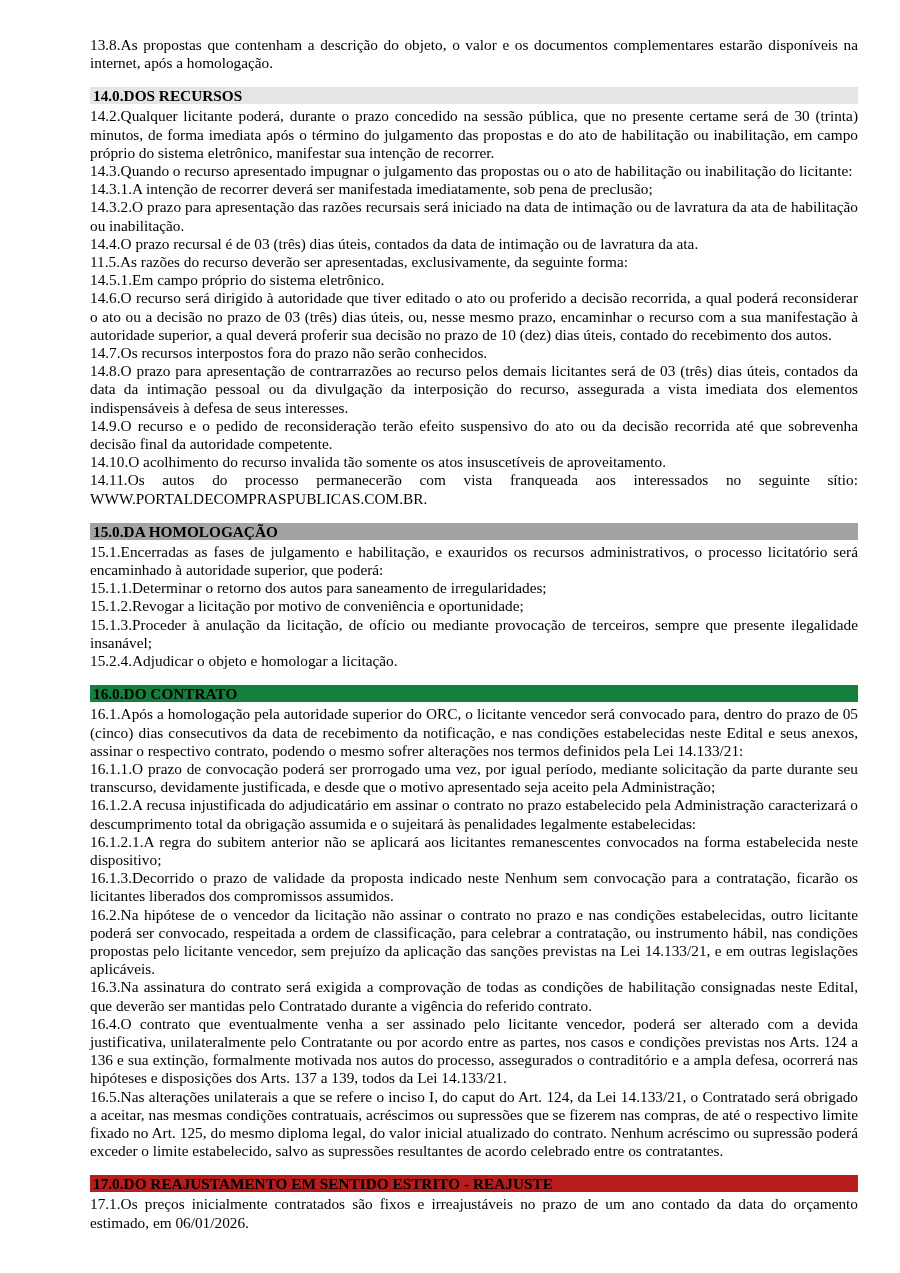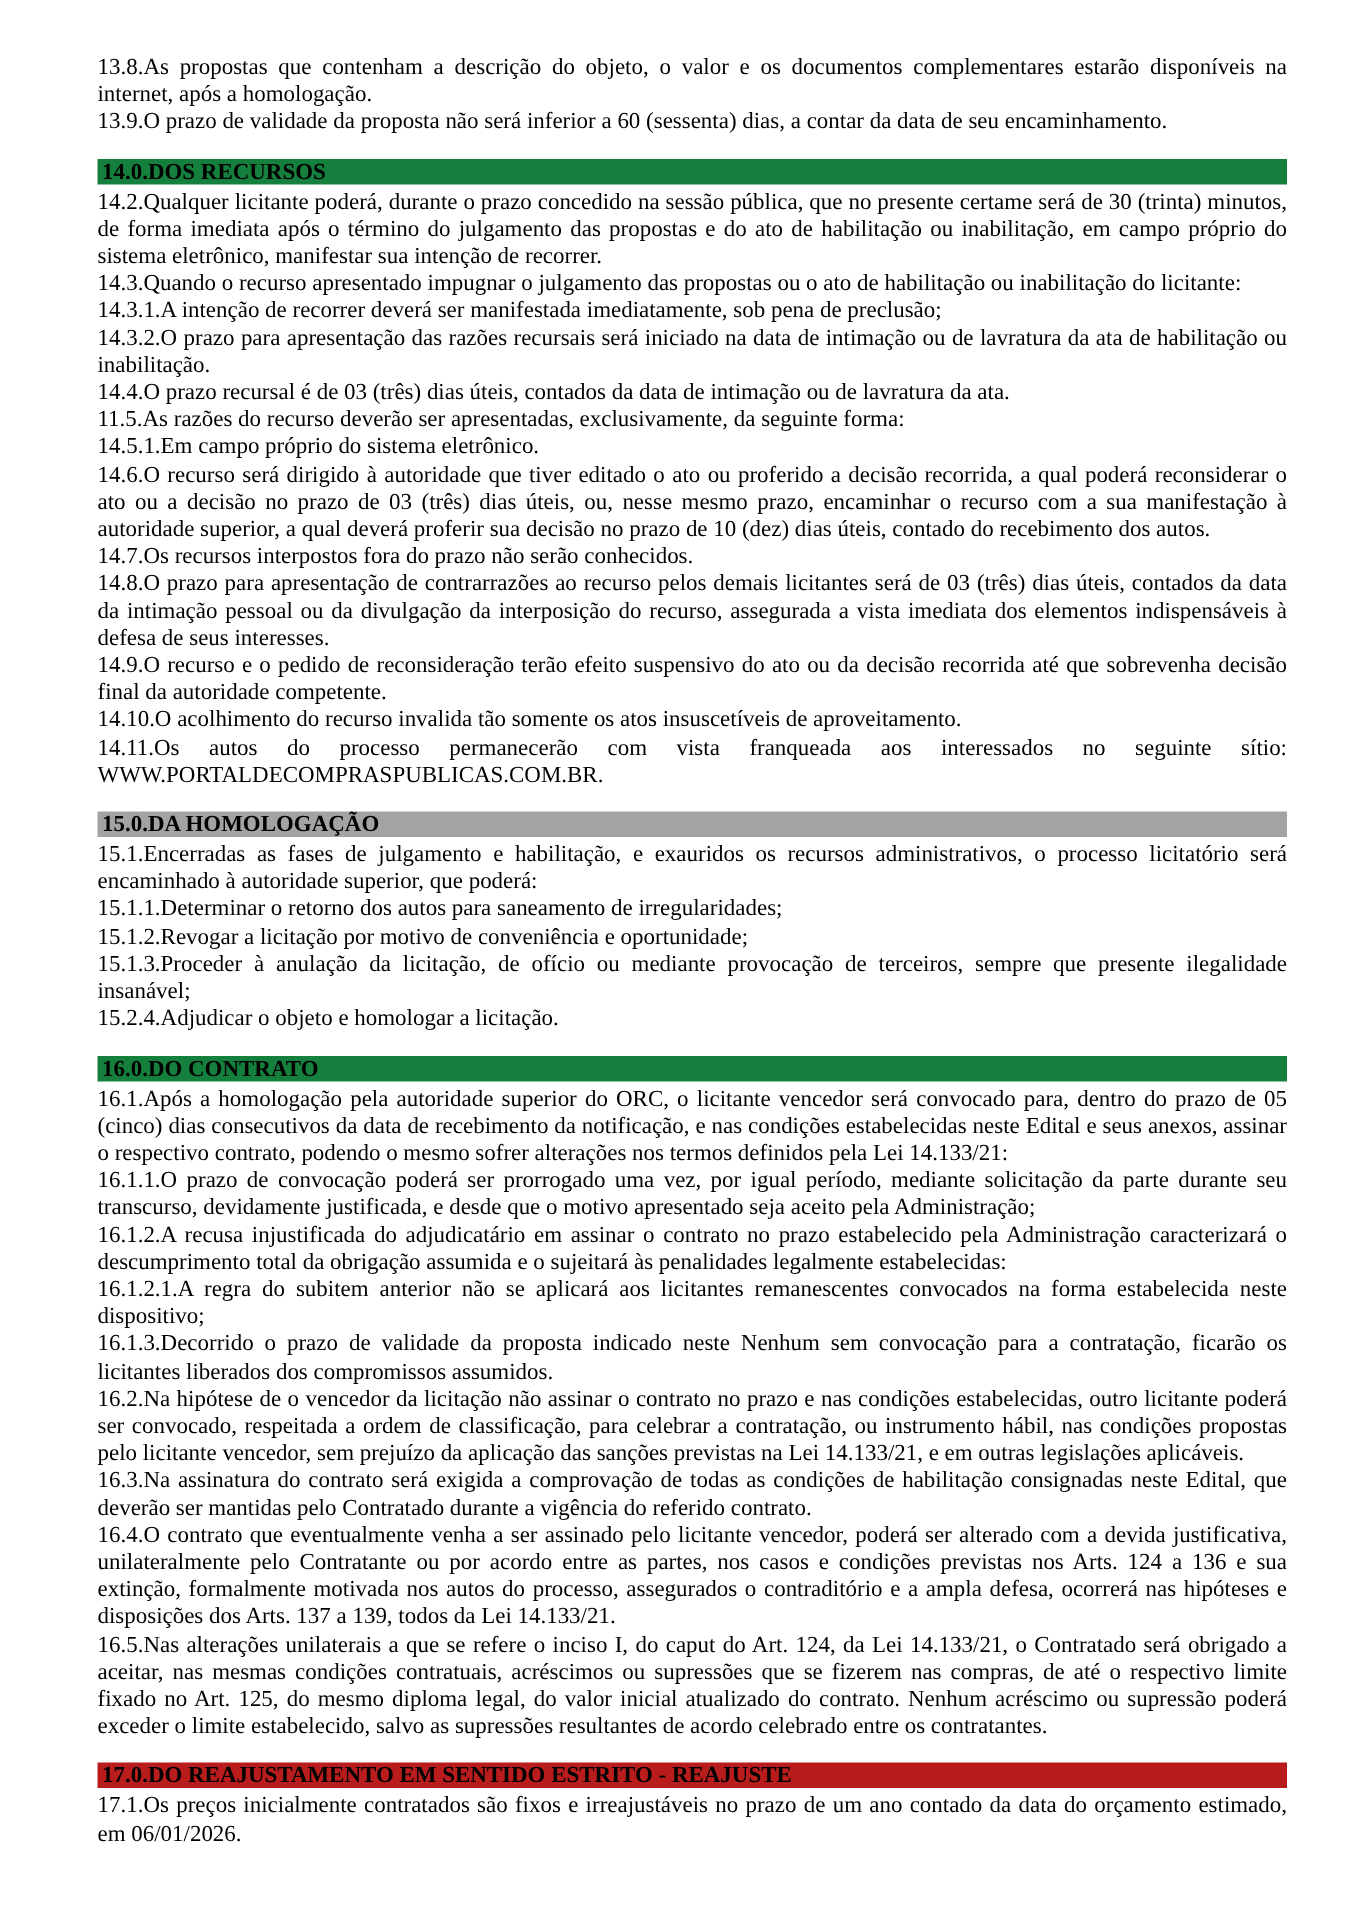--- a/index.html
+++ b/index.html
@@ -7,21 +7,21 @@
     padding: 0;
     background: #ffffff;
   }
   .page {
     position: relative;
     width: 900px;
     height: 1251px;
     background: #ffffff;
     overflow: hidden;
     box-sizing: border-box;
-    padding: 36px 42px 0 65px;
+    padding: 36px 42px 0 90px;
     font-family: "Liberation Serif", "DejaVu Serif", serif;
     font-size: 15.3px;
     line-height: 18.2px;
     color: #000000;
   }
   .para {
     margin: 0;
     padding: 0;
     text-align: justify;
   }
@@ -37,22 +37,21 @@
     overflow: hidden;
     text-align: left;
   }
 </style>
 </head>
 <body>
 
 <div class="page" style="background-color: rgb(255, 255, 255); color: rgb(0, 0, 0);">
   <div id="doc">
       <p class="para">13.8.As propostas que contenham a descrição do objeto, o valor e os documentos complementares estarão disponíveis na internet, após a homologação.</p>
-      <p class="para">13.9.O prazo de validade da proposta não será inferior a 60 (sessenta) dias, a contar da data de seu encaminhamento.</p>
-      <div class="section-heading" style="background-color: #15803d; color: rgb(0, 0, 0);">14.0.DOS RECURSOS</div>
+      <div class="section-heading" style="background-color: #e5e5e5; color: rgb(0, 0, 0);">14.0.DOS RECURSOS</div>
       <p class="para">14.2.Qualquer licitante poderá, durante o prazo concedido na sessão pública, que no presente certame será de 30 (trinta) minutos, de forma imediata após o término do julgamento das propostas e do ato de habilitação ou inabilitação, em campo próprio do sistema eletrônico, manifestar sua intenção de recorrer.</p>
       <p class="para">14.3.Quando o recurso apresentado impugnar o julgamento das propostas ou o ato de habilitação ou inabilitação do licitante:</p>
       <p class="para">14.3.1.A intenção de recorrer deverá ser manifestada imediatamente, sob pena de preclusão;</p>
       <p class="para">14.3.2.O prazo para apresentação das razões recursais será iniciado na data de intimação ou de lavratura da ata de habilitação ou inabilitação.</p>
       <p class="para">14.4.O prazo recursal é de 03 (três) dias úteis, contados da data de intimação ou de lavratura da ata.</p>
       <p class="para">11.5.As razões do recurso deverão ser apresentadas, exclusivamente, da seguinte forma:</p>
       <p class="para">14.5.1.Em campo próprio do sistema eletrônico.</p>
       <p class="para">14.6.O recurso será dirigido à autoridade que tiver editado o ato ou proferido a decisão recorrida, a qual poderá reconsiderar o ato ou a decisão no prazo de 03 (três) dias úteis, ou, nesse mesmo prazo, encaminhar o recurso com a sua manifestação à autoridade superior, a qual deverá proferir sua decisão no prazo de 10 (dez) dias úteis, contado do recebimento dos autos.</p>
       <p class="para">14.7.Os recursos interpostos fora do prazo não serão conhecidos.</p>
       <p class="para">14.8.O prazo para apresentação de contrarrazões ao recurso pelos demais licitantes será de 03 (três) dias úteis, contados da data da intimação pessoal ou da divulgação da interposição do recurso, assegurada a vista imediata dos elementos indispensáveis à defesa de seus interesses.</p>

